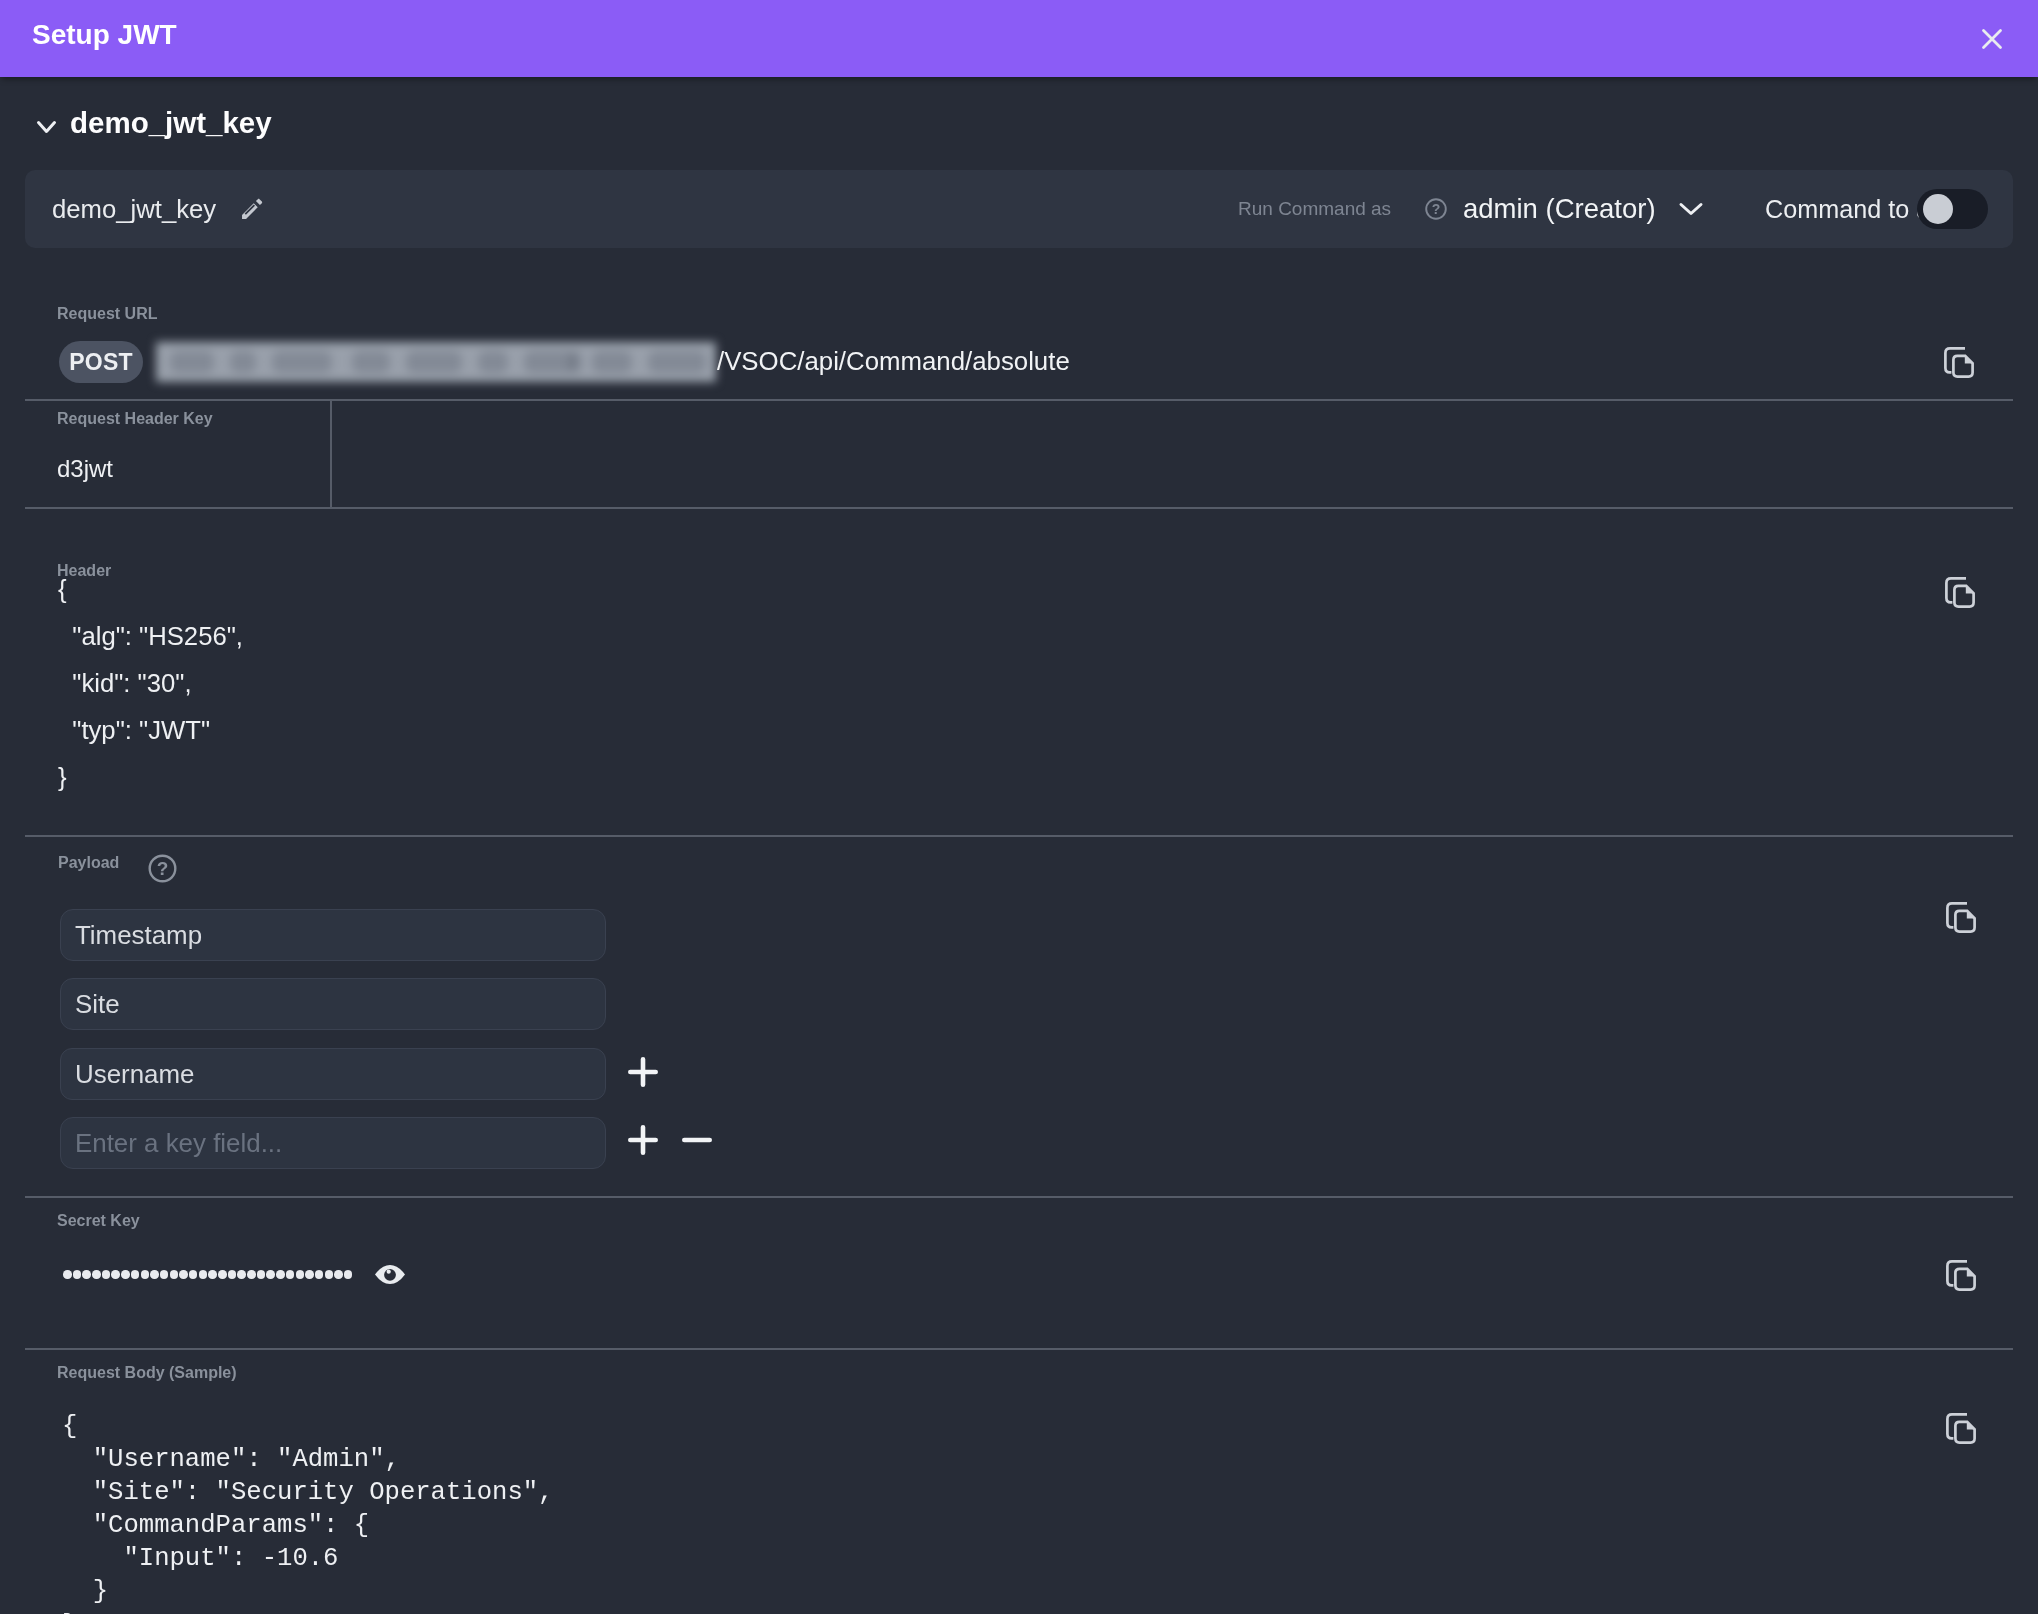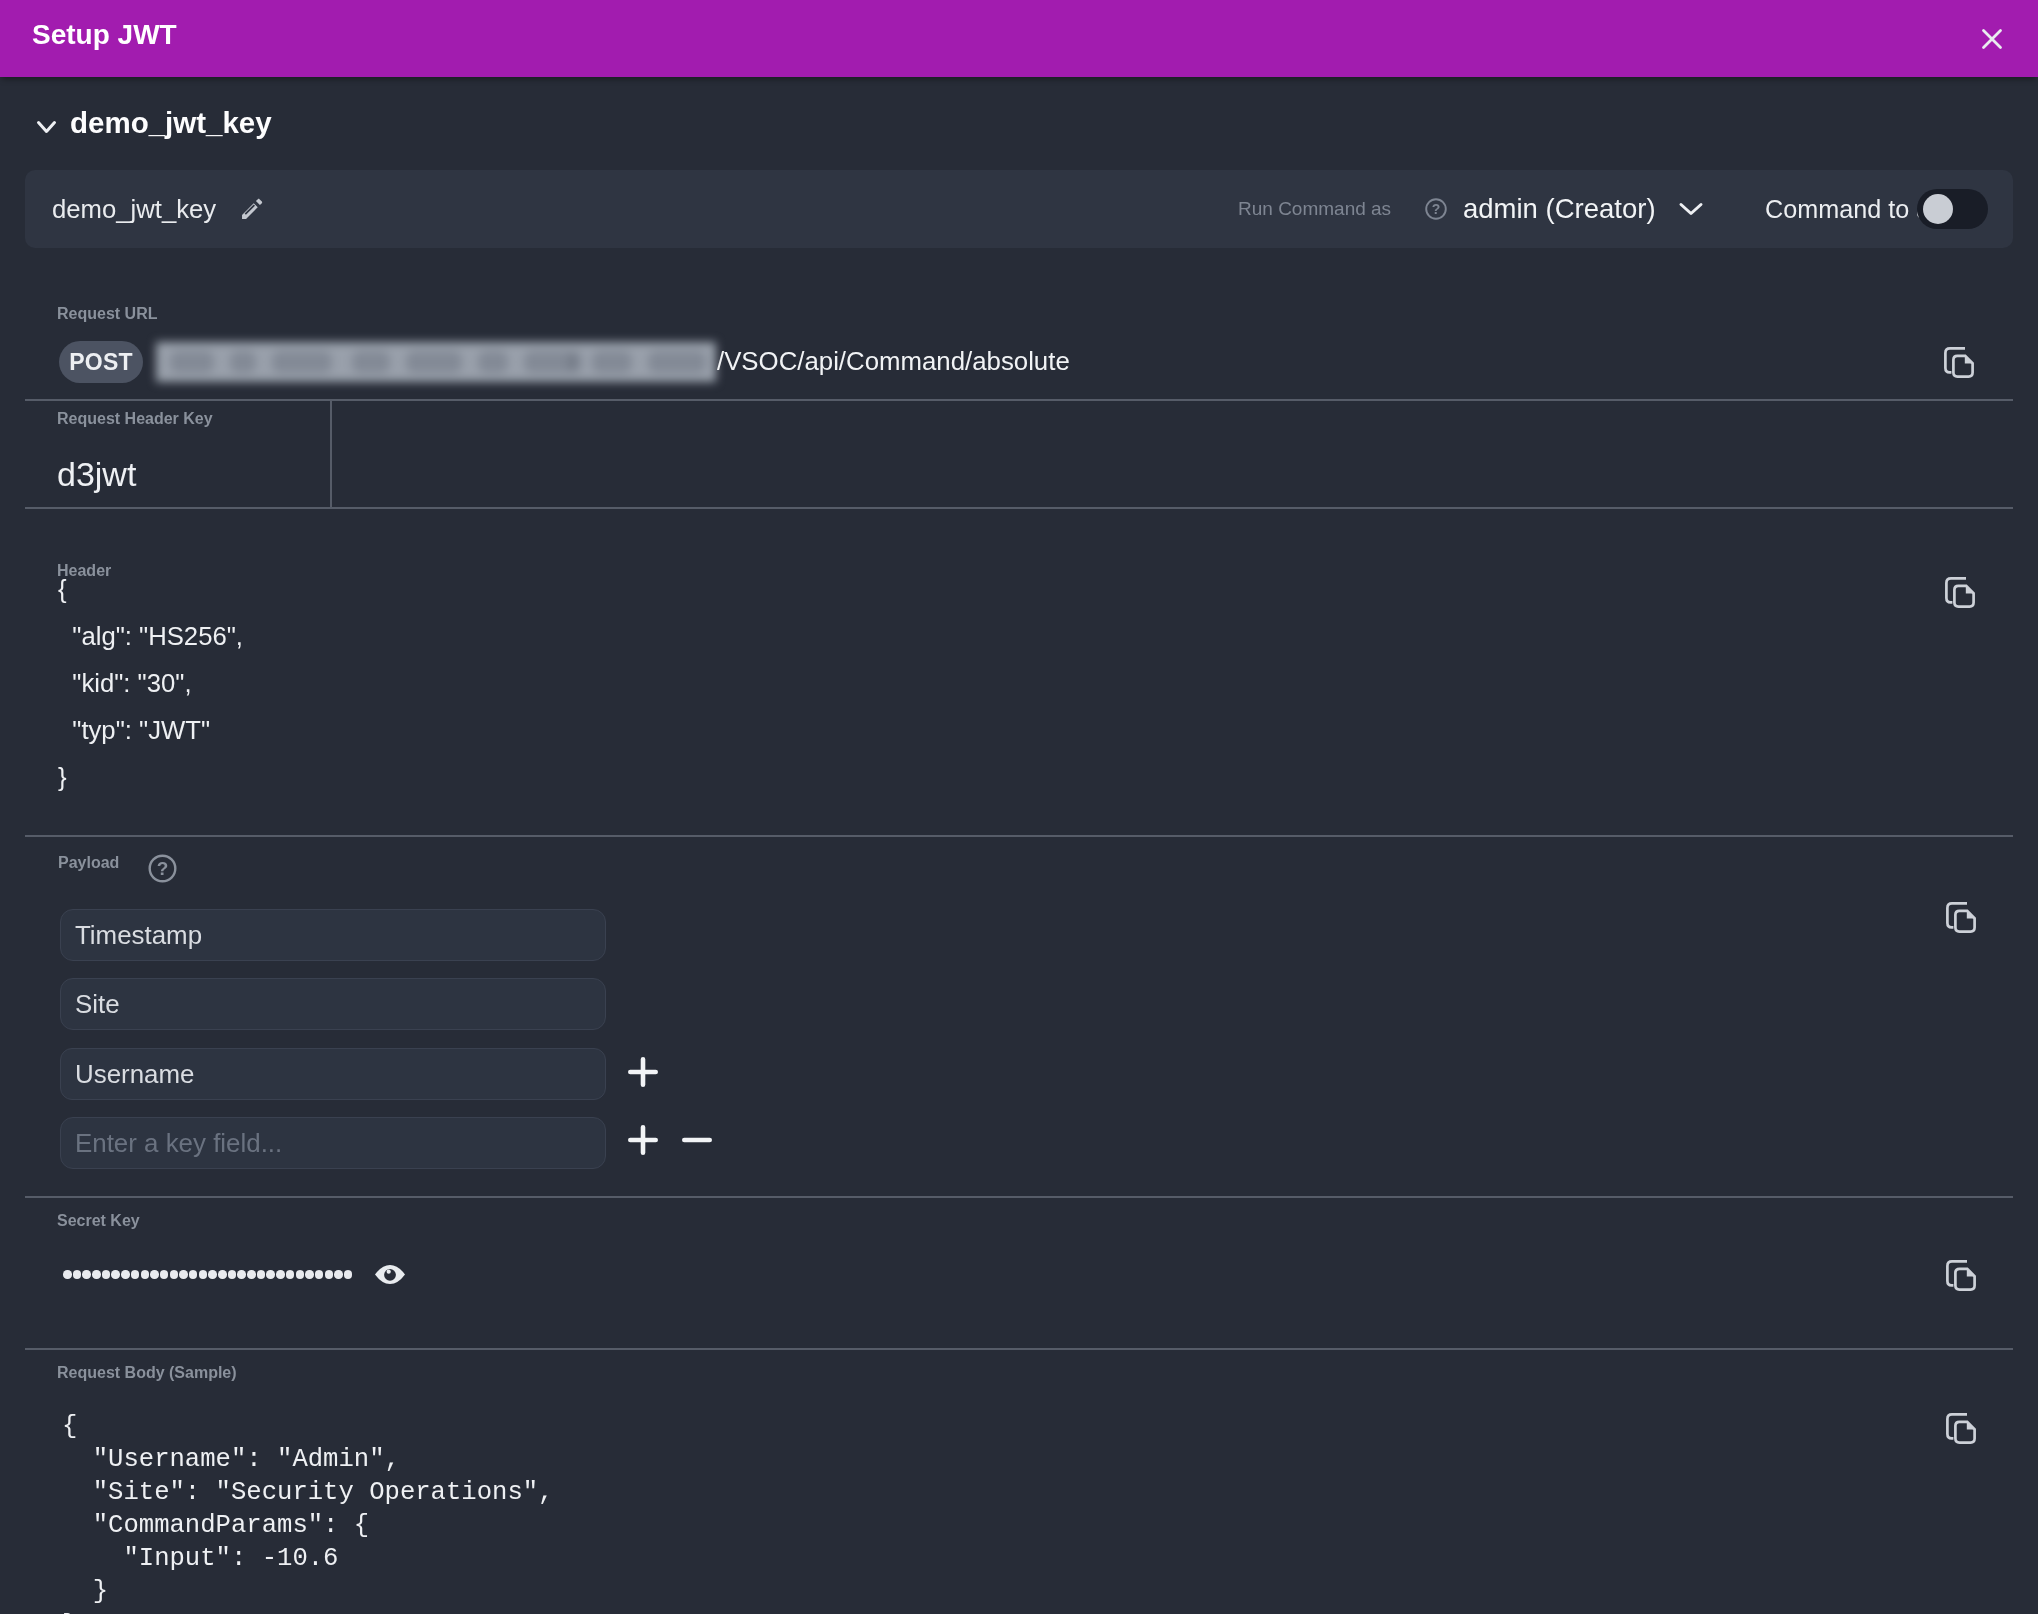--- a/index.html
+++ b/index.html
@@ -2,21 +2,21 @@
 <html><head>
 <meta charset="utf-8">
 <style>
   * { margin:0; padding:0; box-sizing:border-box; }
   html,body { width:2038px; height:1614px; overflow:hidden; }
   body { position:relative; background:#272c37; font-family:"Liberation Sans", sans-serif; }
   .abs { position:absolute; }
   .lbl { position:absolute; font-size:16px; color:#8a919c;font-weight:bold; }
   .white { color:#eef0f3; }
   
-  .topbar { position:absolute; left:0; top:0; width:2038px; height:77px; background:#a21caf;
+  .topbar { position:absolute; left:0; top:0; width:2038px; height:77px; background:#8b5cf6;
             box-shadow:0 4px 6px -2px rgba(0,0,0,.4); }
   .topbar h1 { position:absolute; left:32px; top:-4px; height:77px; display:flex; align-items:center;
                font-size:28px; font-weight:bold; color:#ffffff; }
   .xicon { position:absolute; left:1981px; top:28px; }
   
   .chev { position:absolute; left:36px; top:120px; }
   .sechead { position:absolute; left:70px; top:106px; font-size:29.5px; font-weight:bold; color:#fdfdfe; }
   
   .namerow { position:absolute; left:25px; top:170px; width:1988px; height:78px; background:#2f3542; border-radius:10px; }
   .nr-name { position:absolute; left:27px; top:0; height:78px; display:flex; align-items:center; gap:23px;
@@ -104,21 +104,21 @@
   </div>
   <div class="urltext">/VSOC/api/Command/absolute</div>
   <svg class="cicon" style="left:1944px; top:347px;" width="30" height="31" viewBox="0 0 30 31">
     <path d="M21 1.4 H6 Q1.4 1.4 1.4 6 V21 Q1.4 25.4 5.6 25.4 H7.4" fill="none" stroke="#cdd1d8" stroke-width="2.7"></path>
     <path d="M9.4 12.8 Q9.4 8.8 13.4 8.8 H21.2 L28.6 16.2 V25.6 Q28.6 29.6 24.6 29.6 H13.4 Q9.4 29.6 9.4 25.6 Z" fill="none" stroke="#cdd1d8" stroke-width="2.7"></path>
     <path d="M20.8 8.8 V16.6 H28.6 Z" fill="#cdd1d8"></path>
   </svg>
   <div class="hline" style="top:399px;"></div>
 
   <div class="lbl" style="left:57px; top:410px;">Request Header Key</div>
-  <div class="abs white" style="left:57px; top:455px; font-size:34px;">d3jwt</div>
+  <div class="abs white" style="left:57px; top:455px; font-size:24px;">d3jwt</div>
   <div class="vline"></div>
   <div class="hline" style="top:507px;"></div>
 
   <div class="lbl" style="left:57px; top:526px;margin-top:36px;">Header</div>
   <div class="hjson">{
   "alg": "HS256",
   "kid": "30",
   "typ": "JWT"
 }</div>
   <svg class="cicon" style="left:1945px; top:577px;" width="30" height="31" viewBox="0 0 30 31">

